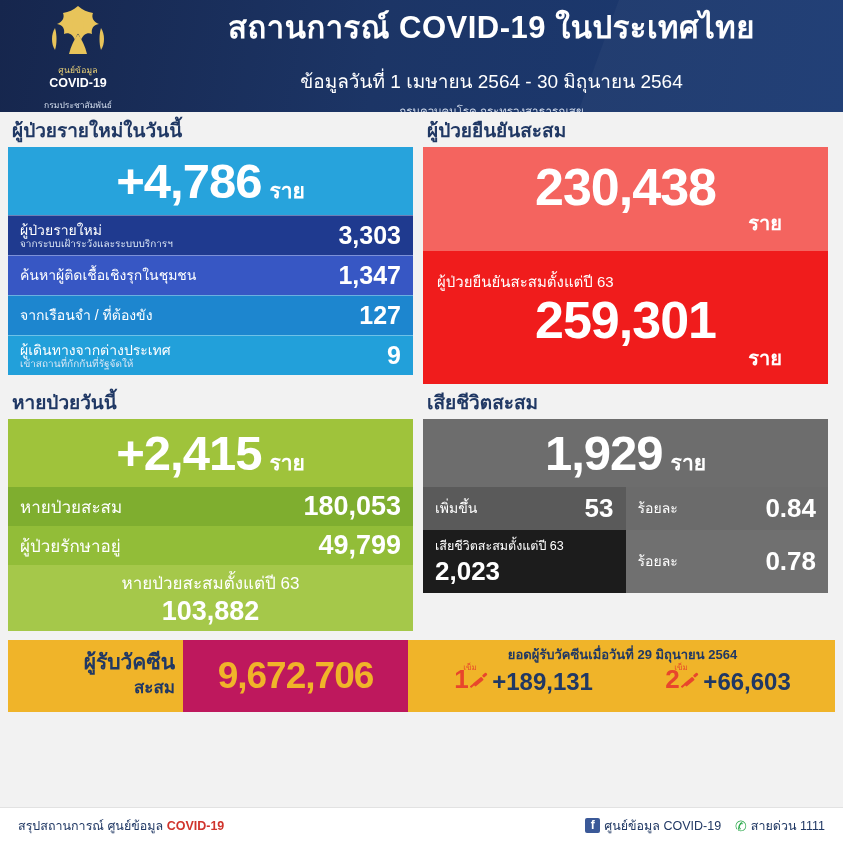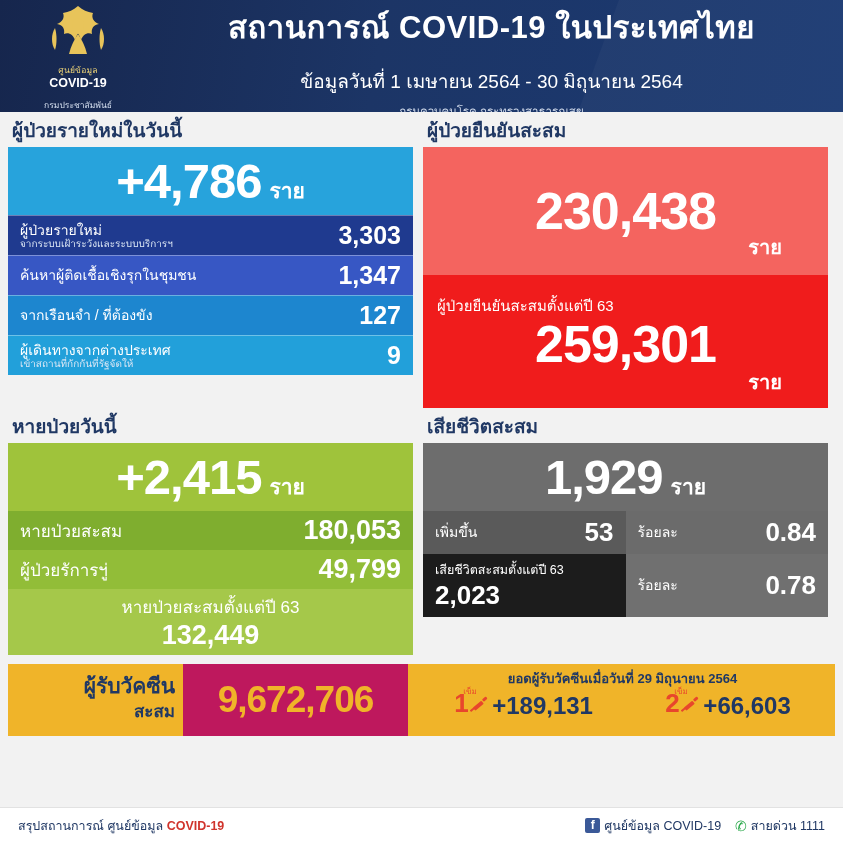--- a/index.html
+++ b/index.html
@@ -78,21 +78,21 @@
   .brow .lbl { font-size: 14px; line-height: 1.15; }
   .brow .lbl .sm { display:block; font-size: 10px; color:#dce7f5; }
   .brow .val { font-size: 25px; font-weight: bold; }
   .b1 { background: #1f3a8f; }
   .b2 { background: #3757c4; }
   .b3 { background: #1d86cf; }
   .b4 { background: #22a0da; }
 
   
   .red-top { background: #f4645f; padding: 14px 0 12px; text-align:center; }
-  .red-top .big-num { font-size: 52px; margin-top: 24px; }
+  .red-top .big-num { font-size: 52px; }
   .red-top .unit-right { font-size: 20px; font-weight: bold; text-align: right; padding-right: 46px; margin-top:-6px; }
   .red-bot { background: #f01c1c; padding: 6px 0 10px; }
   .red-bot .cap { font-size: 15px; padding-left: 14px; margin-top: 13px; }
   .red-bot .big-num { font-size: 52px; text-align:center; line-height:1; }
   .red-bot .unit-right { font-size: 20px; font-weight: bold; text-align: right; padding-right: 46px; margin-top:-4px; }
 
   
   .green-top { background: #9fc33b; }
   .grow { display:flex; align-items:center; justify-content:space-between; padding: 4px 12px; color:#fff; }
   .g1 { background: #7fae2f; }
@@ -268,26 +268,26 @@
           <div class="big-num-row">
             <span class="big-num">+2,415</span>
             <span class="big-unit">ราย</span>
           </div>
         </div>
         <div class="grow g1">
           <div class="lbl">หายป่วยสะสม</div>
           <div class="val">180,053</div>
         </div>
         <div class="grow g2">
-          <div class="lbl">ผู้ป่วยรัการฯู่</div>
+          <div class="lbl">ผู้ป่วยรักษาอยู่</div>
           <div class="val">49,799</div>
         </div>
         <div class="grow g3">
           <div class="lbl">หายป่วยสะสมตั้งแต่ปี 63</div>
-          <div class="val">132,449</div>
+          <div class="val">103,882</div>
         </div>
       </div>
 
       <div class="col bigbox">
         <div class="grey-top">
           <div class="big-num-row">
             <span class="big-num">1,929</span>
             <span class="big-unit">ราย</span>
           </div>
         </div>

